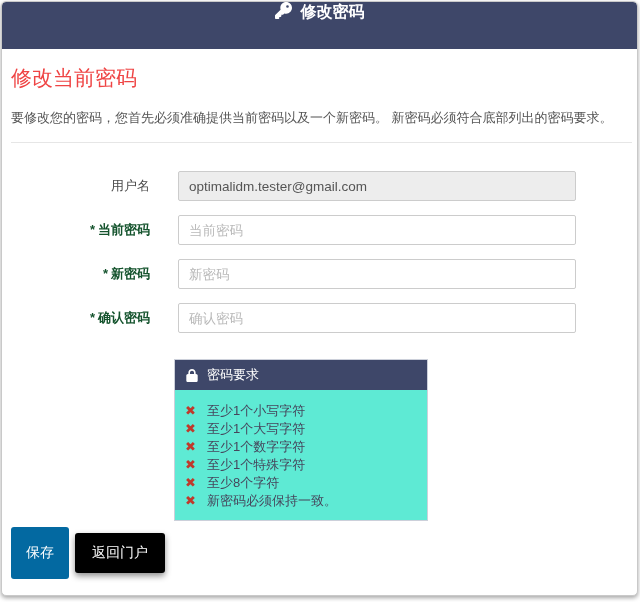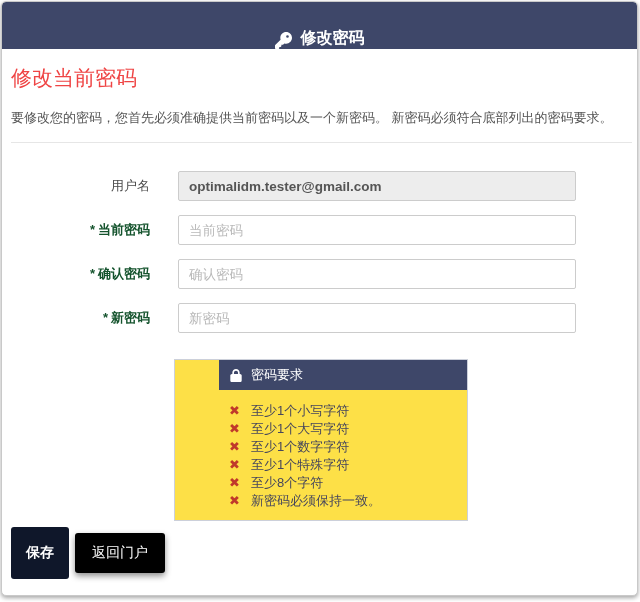--- a/index.html
+++ b/index.html
@@ -17,21 +17,21 @@
     border: 1px solid #c9c9c9;
     border-radius: 5px;
     box-shadow: 0 2px 4px rgba(0,0,0,0.35);
     overflow: hidden;
   }
   .card-header {
     background: #3e4769;
     color: #fff;
     height: 47px;
     display: flex;
-    align-items: flex-end;
+    align-items: flex-start;
     justify-content: center;
     gap: 9px;
     font-size: 16px;
     font-weight: 600;
     border-radius: 4px 4px 0 0;
   }
   .key-icon svg { display: block; }
   .section-heading {
     margin: 15px 9px 0 9px;
     font-size: 21px;
@@ -76,27 +76,26 @@
     border: 1px solid #ccc;
     border-radius: 2px;
     padding: 0 10px;
     font-size: 13.5px;
     color: #555;
     background: #fff;
     outline: none;
     font-family: "Liberation Sans", "DejaVu Sans", sans-serif;
   }
   .text-input::placeholder { color: #b9b9b9; opacity: 1; }
-  .text-input.readonly { background: #ededed; font-weight: bold; }
+  .text-input.readonly { background: #ededed; }
   .req-panel {
     margin: 26px 0 0 172px;
-    width: 294px;
+    width: 254px;
     border: 1px solid #ccd0da;
-    background: #fde047;
-    padding-left: 44px;
+    background: #5eead4;
   }
   .req-panel-header {
     background: #3e4769;
     color: #fff;
     font-size: 13px;
     padding: 6px 11px;
     display: flex;
     align-items: center;
     gap: 9px;
   }
@@ -127,23 +126,22 @@
   }
   .btn {
     border: none;
     border-radius: 3px;
     color: #fff;
     font-size: 14px;
     cursor: pointer;
     font-family: "Liberation Sans", "DejaVu Sans", sans-serif;
   }
   .btn-save {
-    background: #0f172a;
+    background: #0369a1;
     padding: 17px 15px;
-    font-weight: bold;
   }
   .btn-back {
     background: #000000;
     padding: 11px 17px;
     box-shadow: 0 3px 6px rgba(0,0,0,0.45);
   }
 </style>
 </head>
 <body>
 
@@ -174,30 +172,30 @@
     </div>
 
     <div class="form-row">
       <label class="form-label required"><span class="req-star">*</span><span>当前密码</span></label>
       <div class="input-col">
         <input type="password" class="text-input" placeholder="当前密码" style="">
       </div>
     </div>
 
     <div class="form-row">
+      <label class="form-label required"><span class="req-star">*</span><span>新密码</span></label>
+      <div class="input-col">
+        <input type="password" class="text-input" placeholder="新密码" style="">
+      </div>
+    </div>
+
+    <div class="form-row">
       <label class="form-label required"><span class="req-star">*</span><span>确认密码</span></label>
       <div class="input-col">
         <input type="password" class="text-input" placeholder="确认密码" style="">
-      </div>
-    </div>
-
-    <div class="form-row">
-      <label class="form-label required"><span class="req-star">*</span><span>新密码</span></label>
-      <div class="input-col">
-        <input type="password" class="text-input" placeholder="新密码" style="">
       </div>
     </div>
 
   </div>
 
   <div class="req-panel">
     <div class="req-panel-header">
       <span class="lock-icon">
         <svg viewBox="0 0 448 512" width="12" height="13" aria-hidden="true">
           <path fill="#ffffff" d="M144 144v48H304V144c0-44.2-35.8-80-80-80s-80 35.8-80 80zM80 192V144C80 64.5 144.5 0 224 0s144 64.5 144 144v48h16c35.3 0 64 28.7 64 64V448c0 35.3-28.7 64-64 64H64c-35.3 0-64-28.7-64-64V256c0-35.3 28.7-64 64-64H80z"></path>

